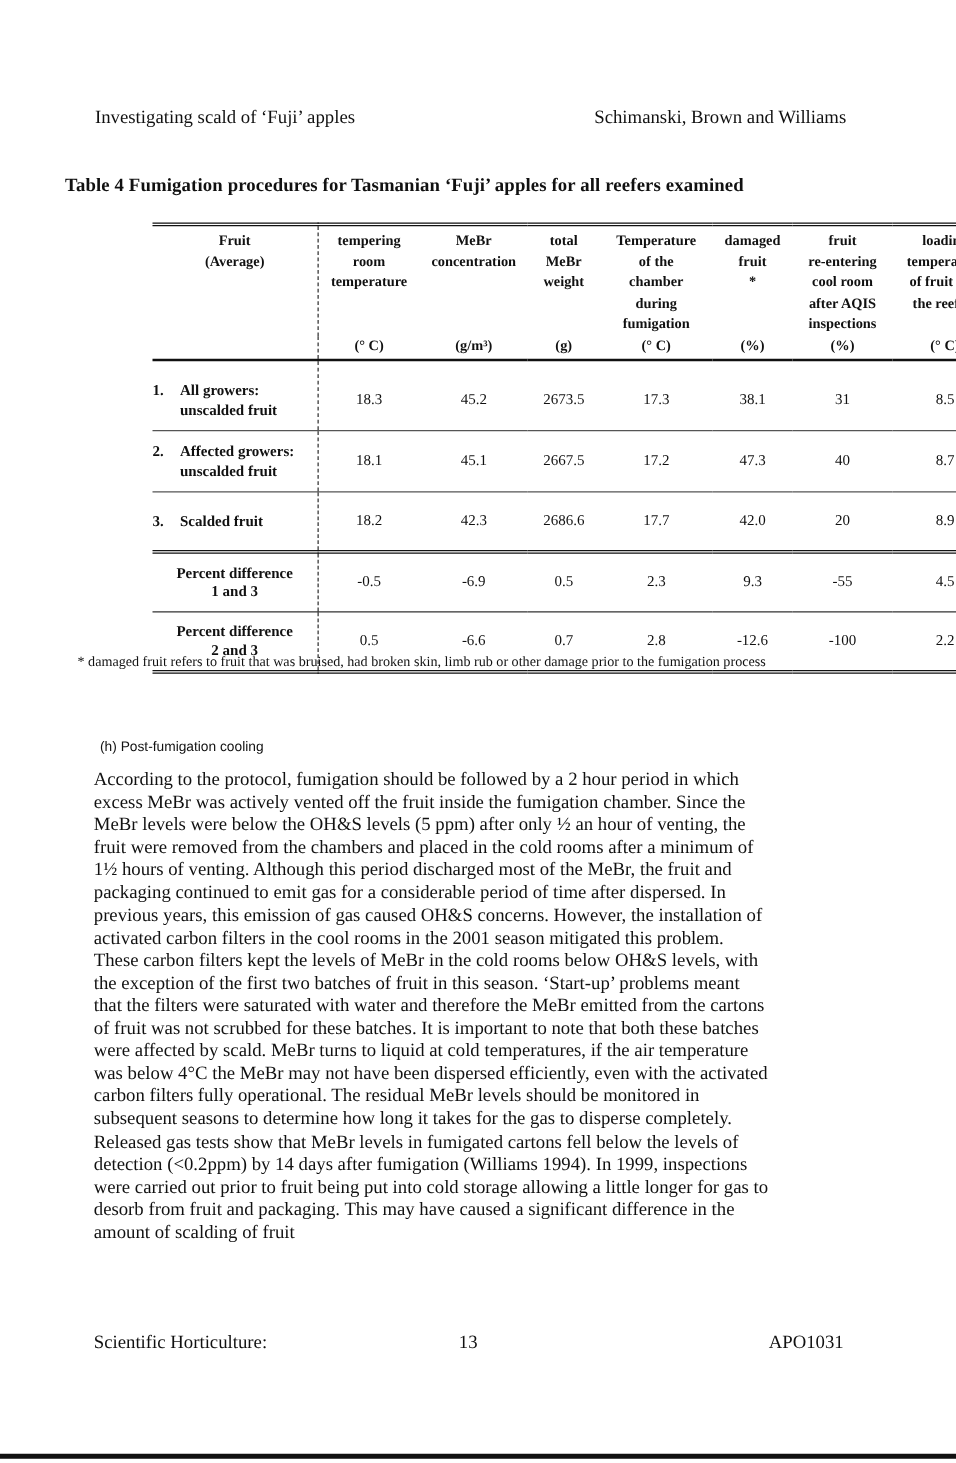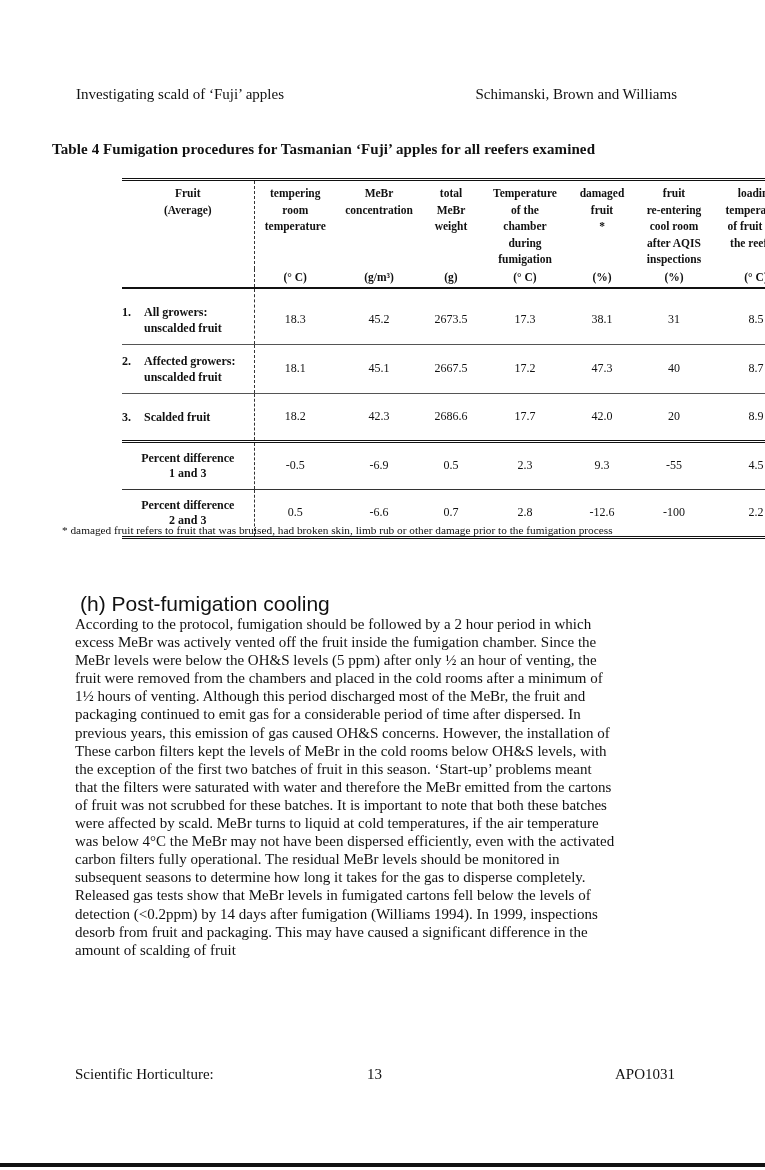--- a/index.html
+++ b/index.html
@@ -54,21 +54,21 @@
     line-height: 15px;
   }
   .vsep { border-right: 1px dashed #333; }
   .footnote {
     position: absolute; top: 524px; left: 62px;
     font-size: 11.3px;
   }
   .section-heading {
     position: absolute; top: 592px; left: 80px;
     font-family: "Liberation Sans", "DejaVu Sans", sans-serif;
-    font-size: 21px;
+    font-size: 11px;
   }
   .body-text {
     position: absolute; top: 615px; left: 75px; width: 610px;
     font-size: 15px; line-height: 18.1px;
   }
   .body-text .line { white-space: nowrap; display: block; }
   .footer {
     position: absolute; top: 1066px; left: 75px; width: 600px;
     font-size: 15px;
   }
@@ -197,30 +197,32 @@
 <div class="section-heading">(h) Post-fumigation cooling</div>
 
 <div class="body-text" id="body-text">
     <span class="line">According to the protocol, fumigation should be followed by a 2 hour period in which</span>
     <span class="line">excess MeBr was actively vented off the fruit inside the fumigation chamber.  Since the</span>
     <span class="line">MeBr levels were below the OH&amp;S levels (5 ppm) after only ½ an hour of venting, the</span>
     <span class="line">fruit were removed from the chambers and placed in the cold rooms after a minimum of</span>
     <span class="line">1½ hours of venting.  Although this period discharged most of the MeBr, the fruit and</span>
     <span class="line">packaging continued to emit gas for a considerable period of time after dispersed.  In</span>
     <span class="line">previous years, this emission of gas caused OH&amp;S concerns.  However, the installation of</span>
+    <span class="line">activated carbon filters in the cool rooms in the 2001 season mitigated this problem.</span>
     <span class="line">These carbon filters kept the levels of MeBr in the cold rooms below OH&amp;S levels, with</span>
     <span class="line">the exception of the first two batches of fruit in this season.  ‘Start-up’ problems meant</span>
     <span class="line">that the filters were saturated with water and therefore the MeBr emitted from the cartons</span>
     <span class="line">of fruit was not scrubbed for these batches.  It is important to note that both these batches</span>
     <span class="line">were affected by scald.  MeBr turns to liquid at cold temperatures, if the air temperature</span>
     <span class="line">was below 4°C the MeBr may not have been dispersed efficiently, even with the activated</span>
     <span class="line">carbon filters fully operational.  The residual MeBr levels should be monitored in</span>
     <span class="line">subsequent seasons to determine how long it takes for the gas to disperse completely.</span>
     <span class="line">Released gas tests show that MeBr levels in fumigated cartons fell below the levels of</span>
     <span class="line">detection (&lt;0.2ppm) by 14 days after fumigation (Williams 1994).  In 1999, inspections</span>
+    <span class="line">were carried out prior to fruit being put into cold storage allowing a little longer for gas to</span>
     <span class="line">desorb from fruit and packaging.  This may have caused a significant difference in the</span>
     <span class="line">amount of scalding of fruit</span>
   </div>
 
 <div class="footer">
   <span class="left">Scientific Horticulture:</span>
   <span class="center">13</span>
   <span class="right">APO1031</span>
 </div>
 

